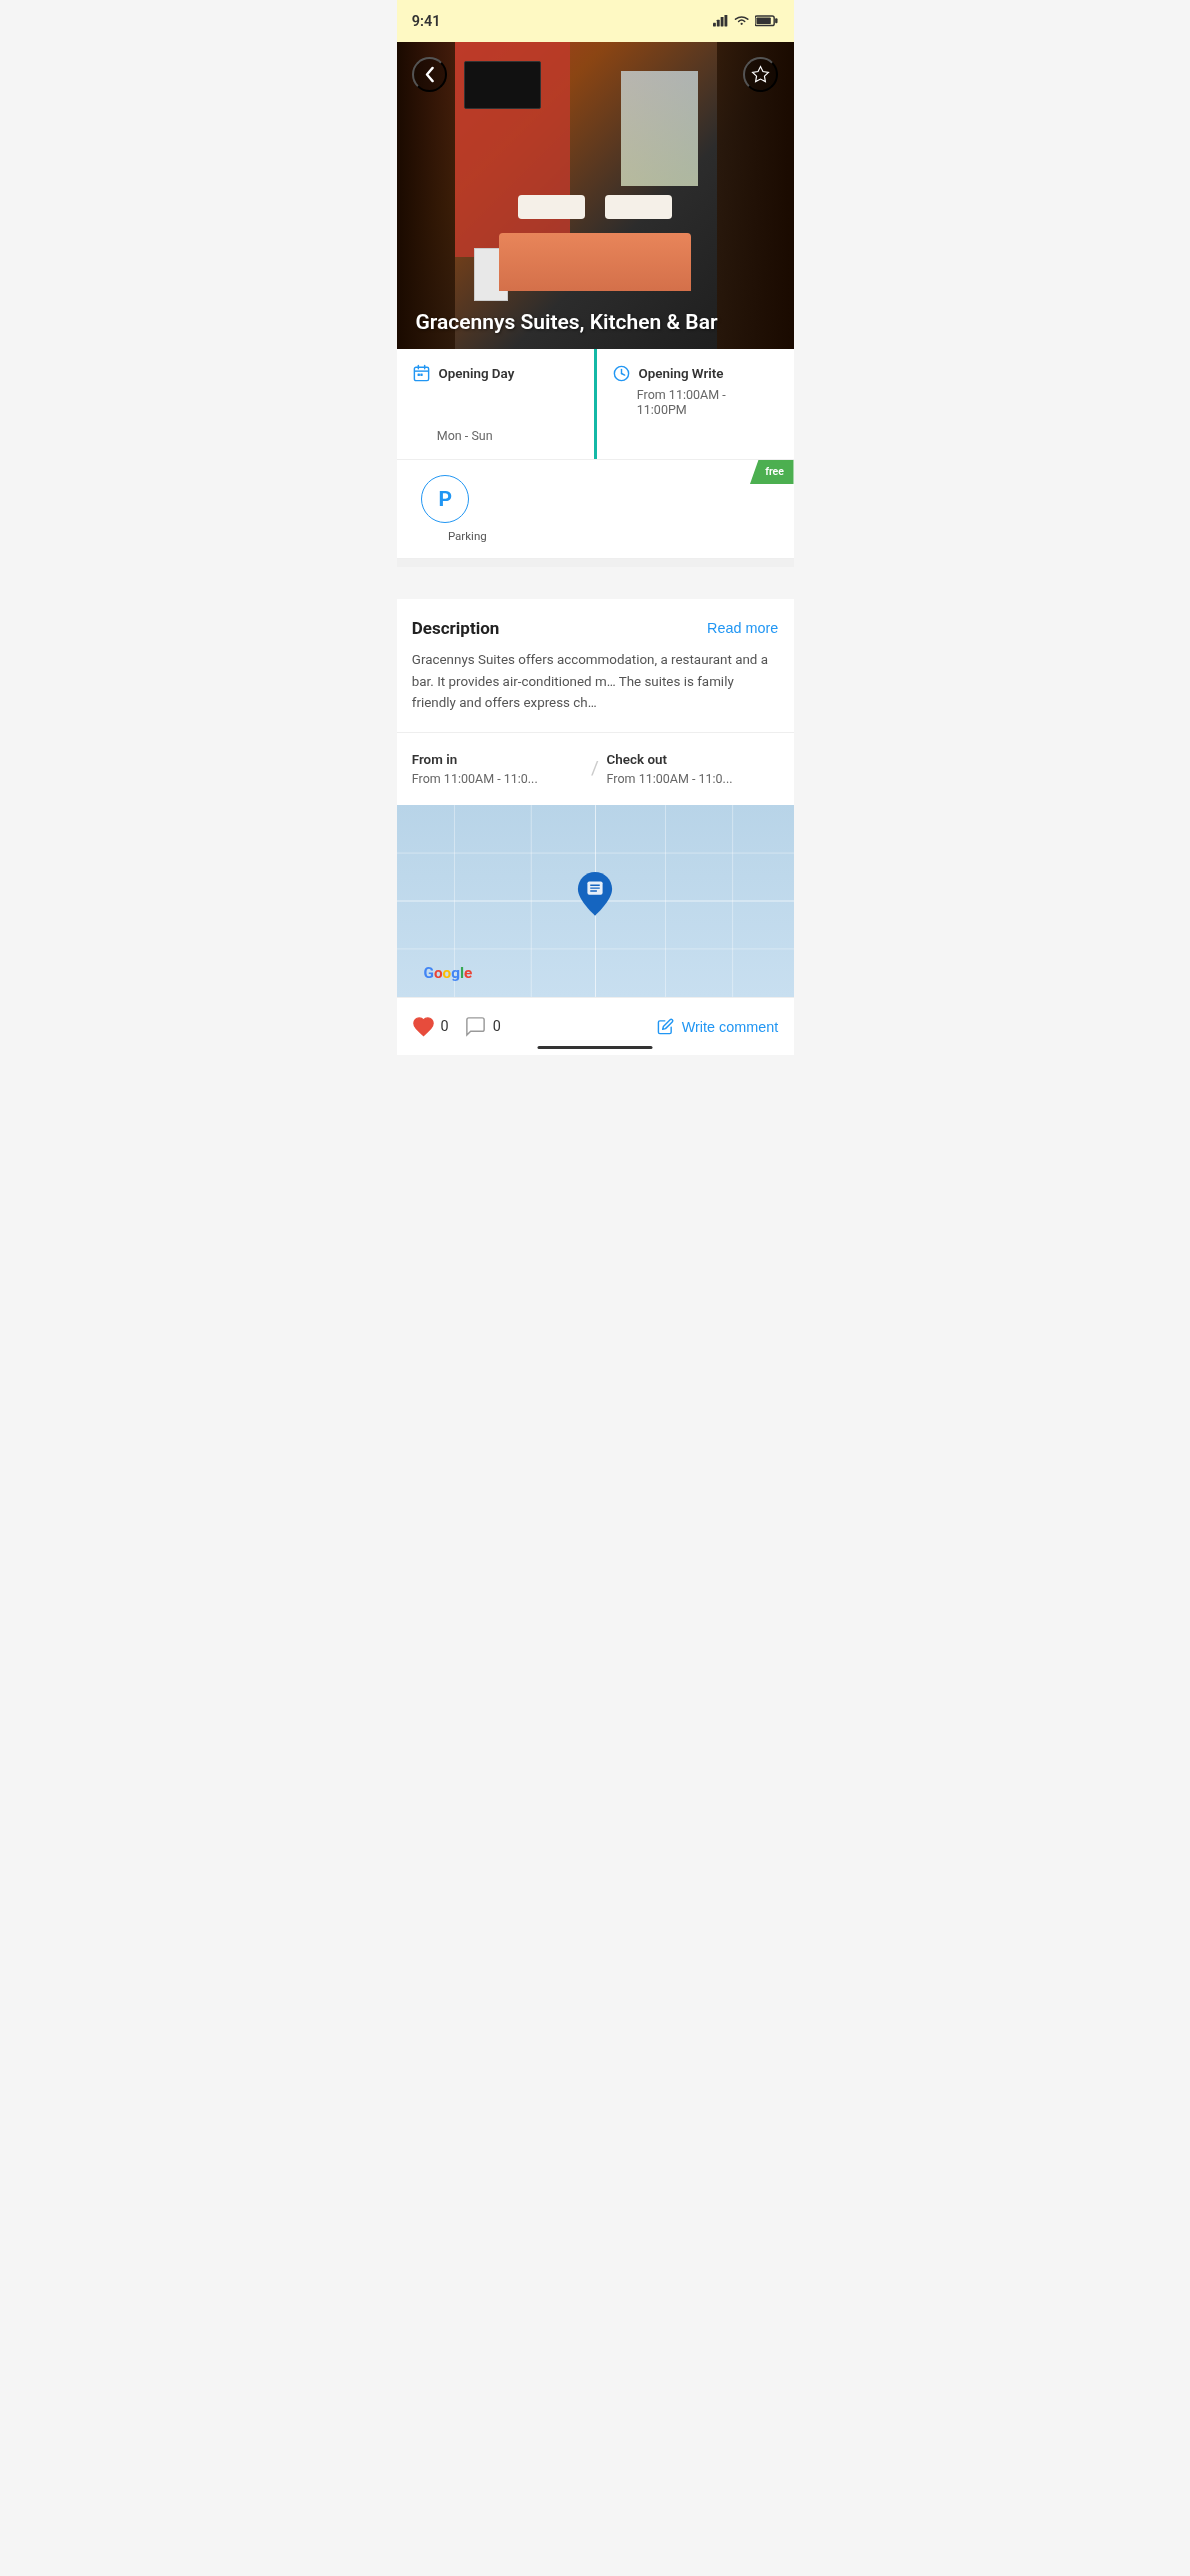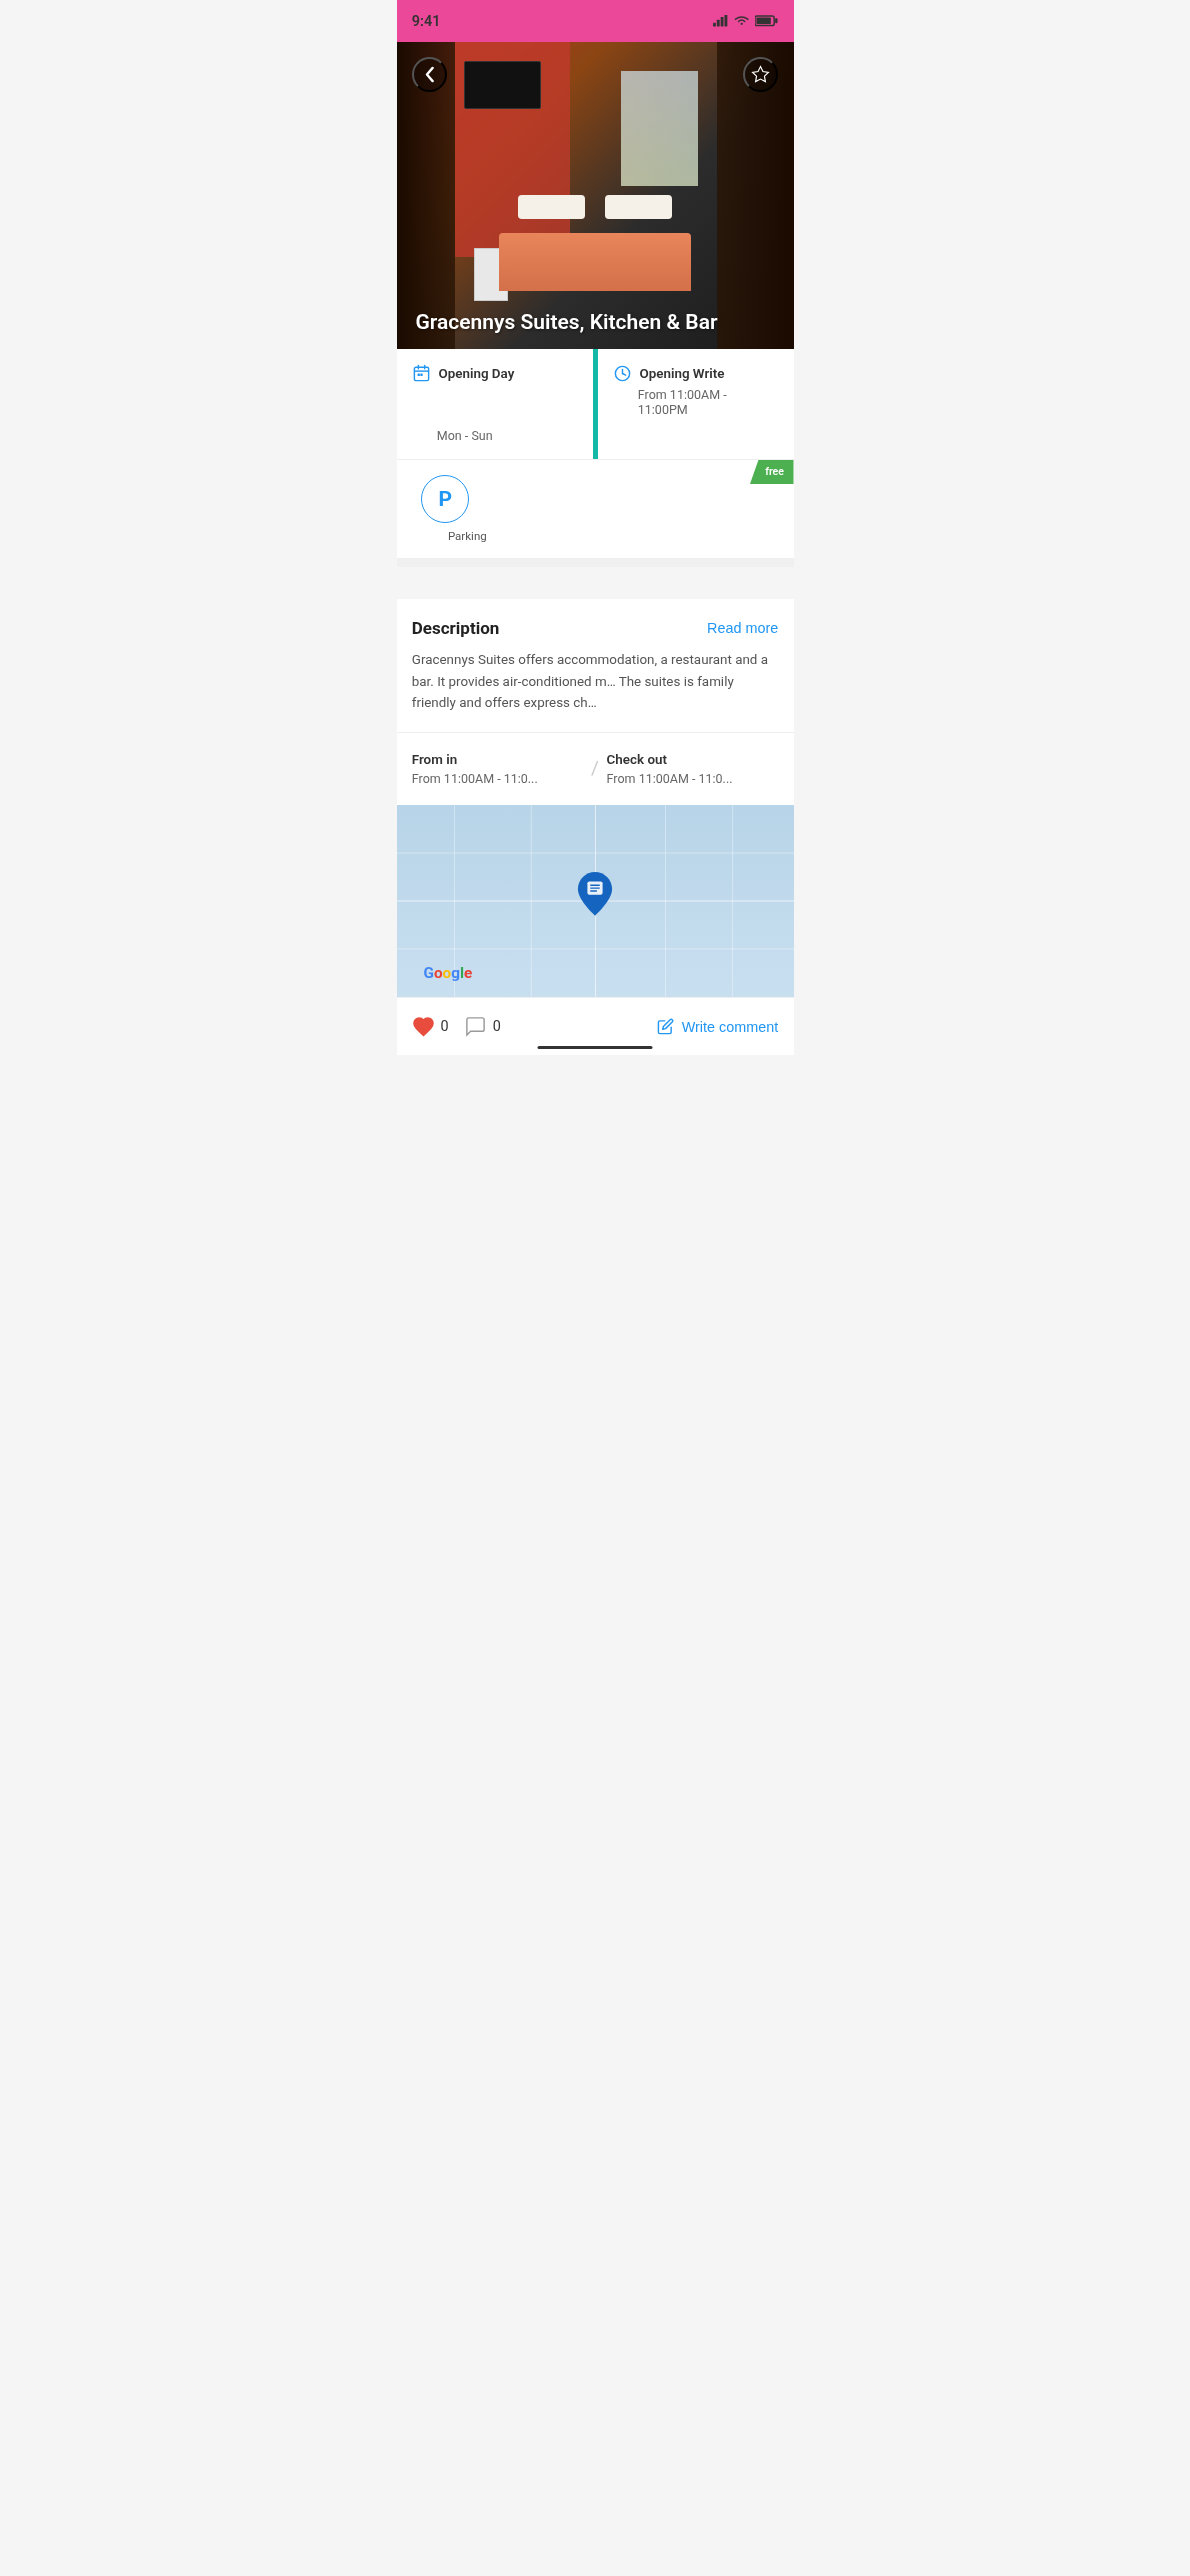--- a/index.html
+++ b/index.html
@@ -9,21 +9,21 @@
       font-family: -apple-system, BlinkMacSystemFont, 'Segoe UI', Roboto, sans-serif;
       background: #f5f5f5;
       width: 397px;
       margin: 0 auto;
       overflow-x: hidden;
     }
 
     
     .status-bar {
       height: 42px;
-      background: #ec4899;
+      background: #fef9c3;
       display: flex;
       align-items: center;
       justify-content: space-between;
       padding: 0 15.3px;
     }
 
     .status-time {
       font-size: 14.4px;
       font-weight: 600;
       color: #333;
@@ -191,21 +191,21 @@
 
     .opening-cell {
       flex: 1;
       padding: 15.3px;
       display: flex;
       flex-direction: column;
       gap: 3.8px;
     }
 
     .opening-cell:first-child {
-      border-right: 5px solid #14b8a6;
+      border-right: 3px solid #14b8a6;
       gap: 45px;
     }
 
     .opening-cell-header {
       display: flex;
       align-items: center;
       gap: 7.7px;
     }
 
     .opening-cell-title {

